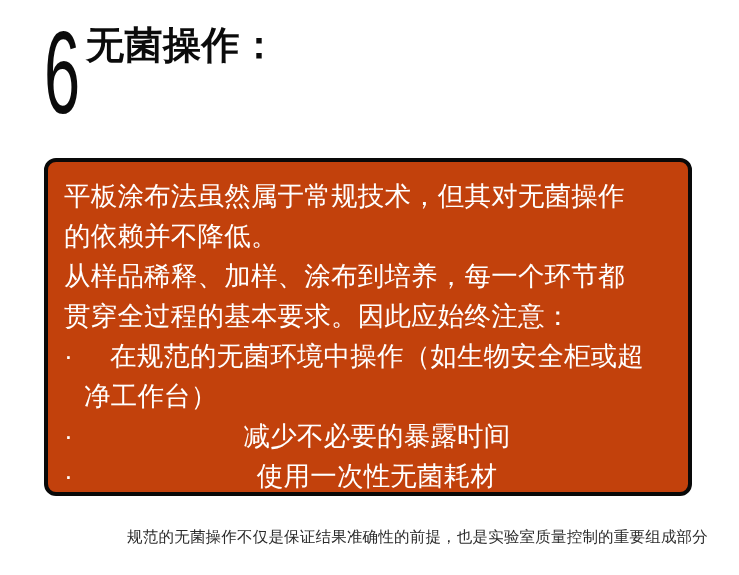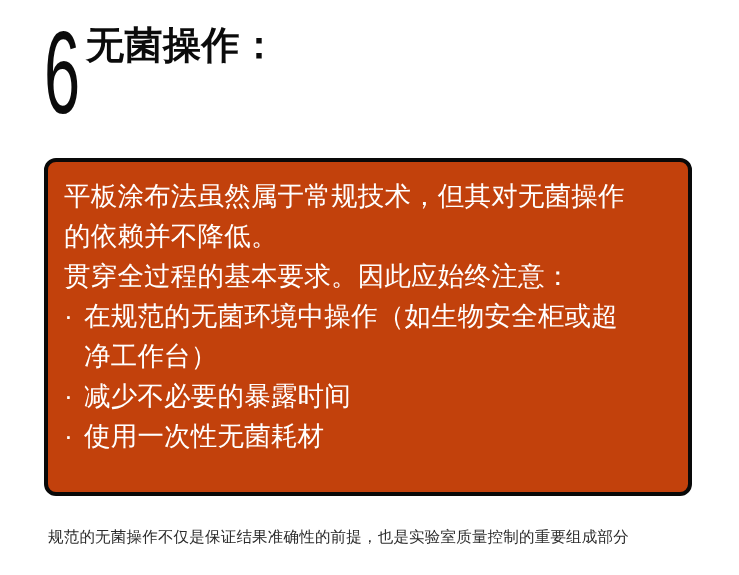--- a/index.html
+++ b/index.html
@@ -83,54 +83,57 @@
   }
   .bullet-mark {
     width: 20px;
     flex: 0 0 20px;
     text-align: left;
     font-size: 26.5px;
     line-height: 40px;
   }
   .bullet-text {
     flex: 1 1 auto;
+    text-align: center;
   }
   .bullet-cont {
     white-space: nowrap;
     text-align: right;
   }
 
   
   .footer {
     position: absolute;
     left: 48px;
     top: 524px;
     width: 660px;
     color: #2b2b2b;
     font-size: 15.5px;
     font-weight: 500;
     line-height: 26px;
     letter-spacing: 0.2px;
     white-space: nowrap;
+    text-align: right;
   }
 </style>
 </head>
 <body>
 
 <div class="header">
   <div class="big-number">6</div>
   <div class="title-block">
     <div class="title-line">无菌操作：</div>
   </div>
 </div>
 
 <div class="card">
 
   <div class="para-line">平板涂布法虽然属于常规技术，但其对无菌操作</div>
   <div class="para-line">的依赖并不降低。</div>
+  <div class="para-line">从样品稀释、加样、涂布到培养，每一个环节都</div>
   <div class="para-line">贯穿全过程的基本要求。因此应始终注意：</div>
 
   <div class="bullet-row">
     <span class="bullet-mark">·</span>
     <span class="bullet-text">在规范的无菌环境中操作（如生物安全柜或超</span>
   </div>
   <div class="bullet-row">
     <span class="bullet-mark"></span>
     <span class="bullet-cont">净工作台）</span>
   </div>

